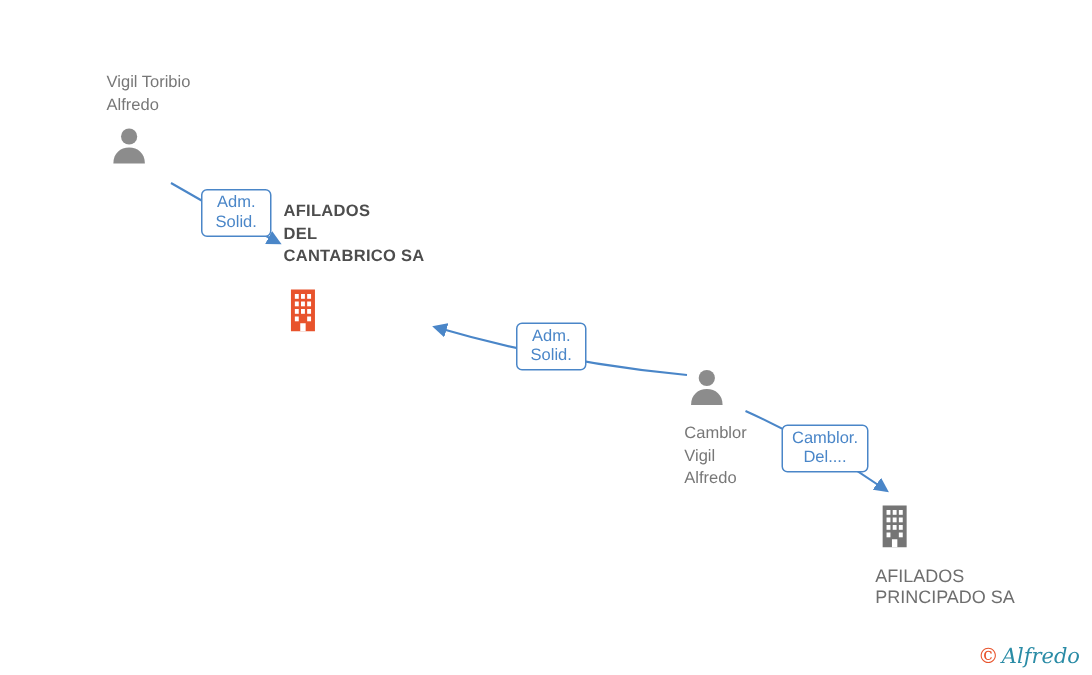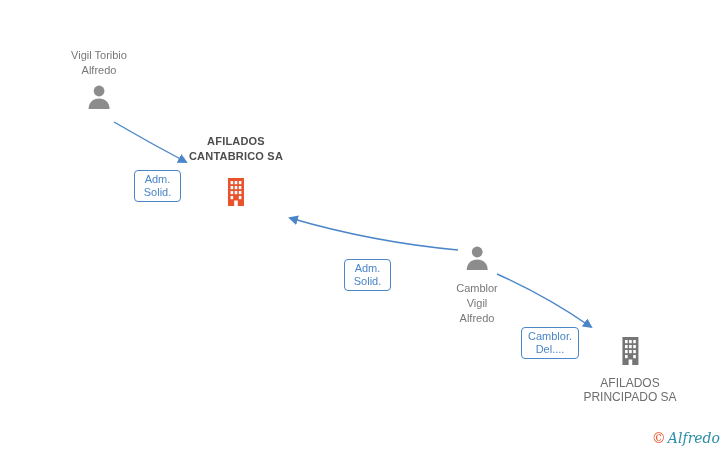--- a/index.html
+++ b/index.html
@@ -1,32 +1,32 @@
 <!DOCTYPE html>
 <html><head>
 <meta charset="utf-8">
 <style>
   html,body{margin:0;padding:0;background:#ffffff;}
   body{font-family:"Liberation Sans","DejaVu Sans",sans-serif;}
   .canvas{position:relative;width:728px;height:450px;background:#ffffff;overflow:hidden;}
   .edges{position:absolute;left:0;top:0;width:728px;height:450px;pointer-events:none;}
   .edge-path{stroke:#4a86c8;stroke-width:1.4;fill:none;}
 
-  .node{position:absolute;transform:translateX(-50%);text-align:center;cursor:pointer;}
+  .node{position:absolute;transform:translateX(-50%);cursor:pointer;}
   .name{font-size:11px;line-height:15px;color:#777777;}
   .name.company-strong{font-weight:bold;color:#4d4d4d;letter-spacing:0.2px;}
   .name.company-small{font-size:12px;line-height:14px;color:#6e6e6e;}
   .icon-person{color:#8c8c8c;display:inline-block;}
   .icon-company-orange{color:#e8532c;display:inline-block;}
   .icon-company-gray{color:#757575;display:inline-block;}
   .node .gap{height:4px;}
 
   .edge-label{position:absolute;box-sizing:border-box;background:#ffffff;
     border:1px solid #4a86c8;border-radius:4px;color:#4a86c8;
-    font-size:11px;line-height:13px;text-align:center;padding:2px 3px;cursor:pointer;margin-top:44px;}
+    font-size:11px;line-height:13px;text-align:center;padding:2px 3px;cursor:pointer;}
 
   .footer{position:absolute;right:8px;bottom:4px;font-family:"DejaVu Serif","Liberation Serif",serif;
     font-style:italic;font-size:14px;}
   .footer .copy{color:#e8532c;font-style:normal;margin-right:2px;}
   .footer .brand{color:#2b8ca6;display:inline-block;}
 </style>
 </head>
 <body>
 
 <div class="canvas">
@@ -52,20 +52,21 @@
       <svg width="30" height="30" viewBox="0 0 30 30" fill="currentColor">
         <circle cx="15" cy="9" r="5.4"></circle>
         <path d="M4.5 27 c0-6.8 4.7-10.6 10.5-10.6 s10.5 3.8 10.5 10.6 z"></path>
       </svg>
     </span>
   </div>
 
   <div class="node" style="left:236px;top:134px;">
     <div class="name company-strong">
       <div>AFILADOS</div>
+      <div>DEL</div>
       <div>CANTABRICO SA</div>
     </div>
     <div style="height:13px;"></div>
     <span class="icon-company-orange">
       <svg width="26" height="29" viewBox="0 0 26 29">
         <rect x="5" y="1" width="16" height="28" fill="currentColor"></rect>
         <g fill="#ffffff">
           <rect x="7.6" y="4" width="2.6" height="3.2"></rect>
             <rect x="11.7" y="4" width="2.6" height="3.2"></rect>
             <rect x="15.8" y="4" width="2.6" height="3.2"></rect>

